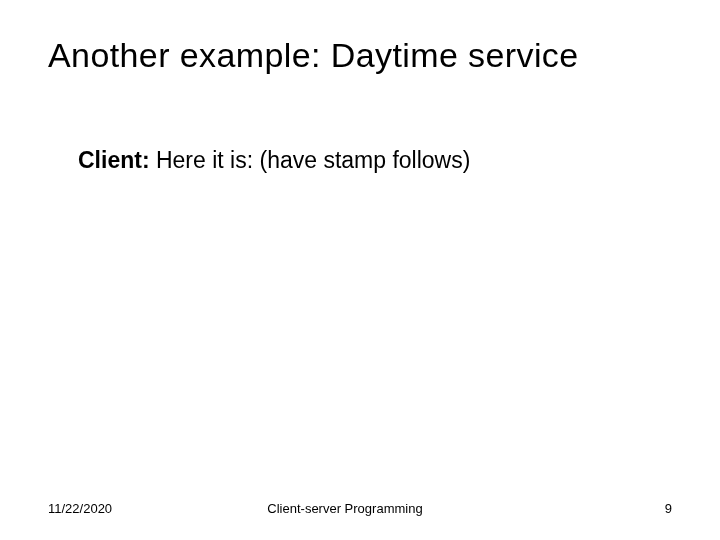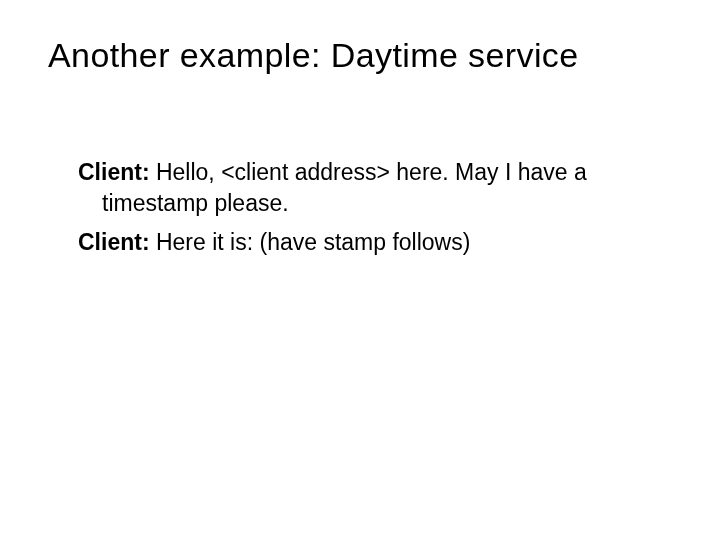--- a/index.html
+++ b/index.html
@@ -11,21 +11,20 @@
       color: #000;
       position: relative;
       overflow: hidden;
     }
     .slide {
       width: 100%;
       height: 100%;
       padding: 36px 48px 28px 48px;
       display: flex;
       flex-direction: column;
-      gap: 12px;
     }
     .title {
       font-size: 34px;
       font-weight: 400;
       letter-spacing: 0.4px;
       margin-bottom: 70px;
     }
     .body {
       padding-left: 30px;
       padding-right: 34px;
@@ -63,21 +62,22 @@
     }
   </style>
 </head>
 <body>
 
 <div class="slide">
   <h1 class="title">Another example: Daytime service</h1>
 
   <div class="body">
     <div class="para">
-      <span class="bold">Client:</span><span> Hello, &lt;client address&gt; here.  May I have a</span>
-      <div style="padding-left:24px;">timestamp please.</div>
-    </div>
-    <div class="para">
       <span class="bold">Client:</span><span> Here it is: (have stamp follows)</span>
     </div>
   </div>
 
+  <div class="footer">
+    <span>11/22/2020</span>
+    <span class="footer-center">Client-server Programming</span>
+    <span class="footer-right">9</span>
+  </div>
 </div>
 
 </body></html>

